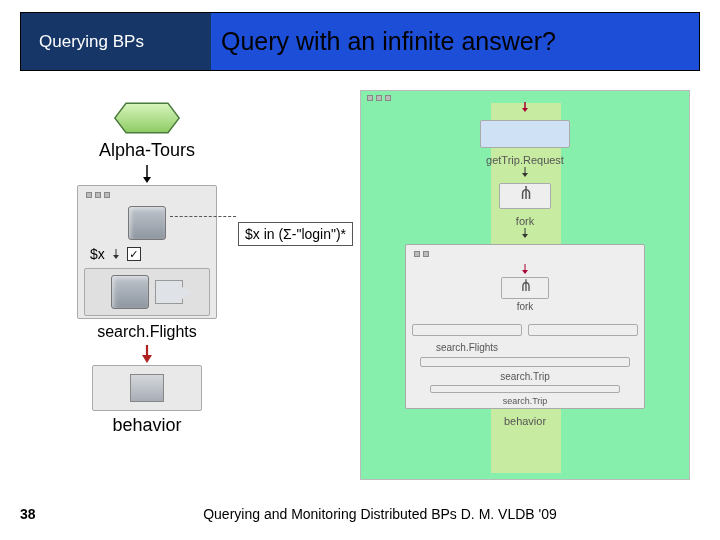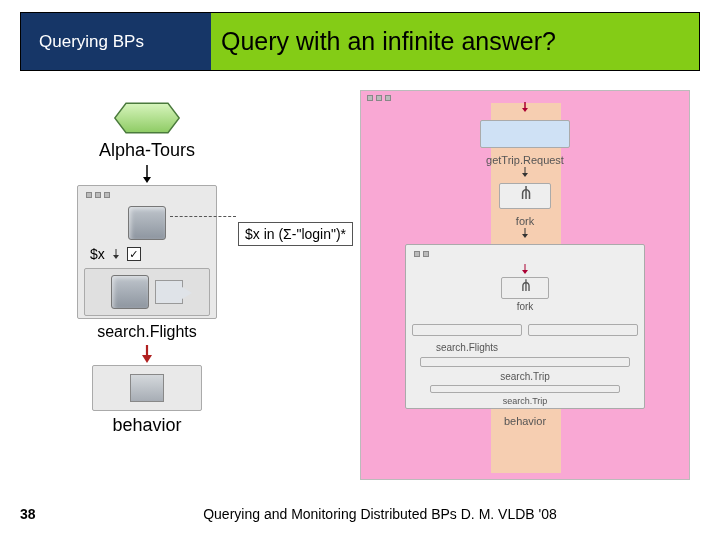--- a/index.html
+++ b/index.html
@@ -23,21 +23,21 @@
   .header-left {
     background: #163667;
     color: #fff;
     font-size: 17px;
     padding: 16px 18px;
     display: flex;
     align-items: center;
     width: 190px;
   }
   .header-right {
-    background: #84cc16;
+    background: #1d4ed8;
     color: #000;
     font-size: 25px;
     padding: 14px 10px;
     flex: 1;
     display: flex;
     align-items: center;
   }
   
   .left-diag {
     position: absolute;
@@ -163,21 +163,21 @@
     margin: 2px auto;
     width: 12px; height: 18px;
   }
   
   .right-diag {
     position: absolute;
     left: 360px;
     top: 90px;
     width: 330px;
     height: 390px;
-    background: #f9a8d4;
+    background: #86efac;
     border: 1px solid #bbb;
     overflow: hidden;
   }
   .right-col {
     position: absolute;
     left: 50%;
     transform: translateX(-50%);
     top: 8px;
     width: 300px;
     text-align: center;
@@ -372,14 +372,14 @@
       <div class="r-box" style="width:190px; height:8px; margin:3px auto;"></div>
       <div class="r-label" style="font-size:9px;">search.Trip</div>
     </div>
 
     <div class="r-label" style="font-size:11px; margin-top:4px;">behavior</div>
   </div>
 </div>
 
 <div class="footer">
   <div class="footer-num">38</div>
-  <div class="footer-text">Querying and Monitoring Distributed BPs D. M. VLDB '08</div>
+  <div class="footer-text">Querying and Monitoring Distributed BPs D. M. VLDB '09</div>
 </div>
 
 </body></html>

